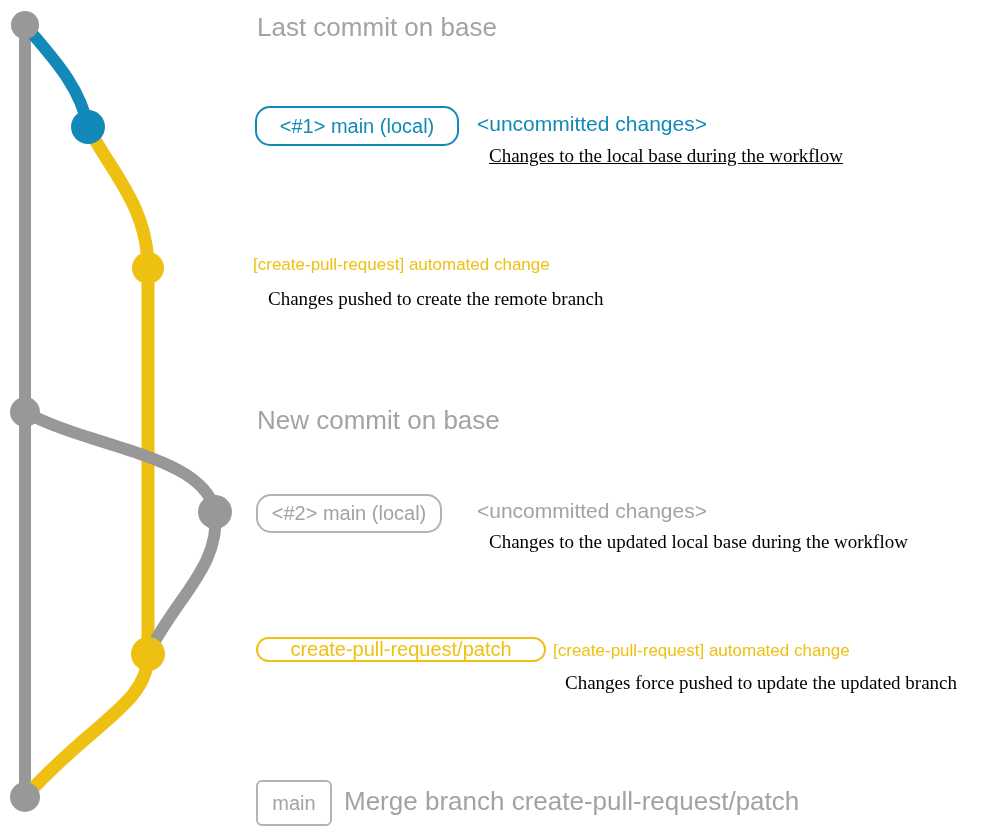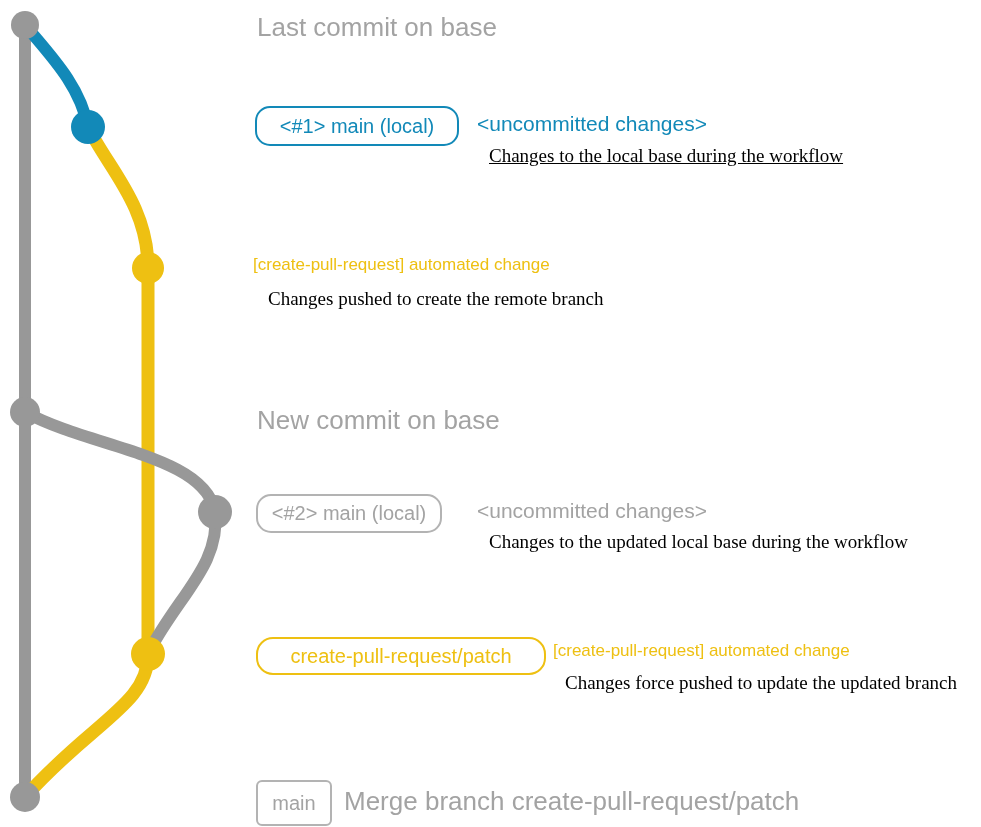--- a/index.html
+++ b/index.html
@@ -24,21 +24,21 @@
   .desc{font-family:"Liberation Serif",serif;color:var(--desc);font-size:19px;}
   .badge{
     position:absolute;display:flex;align-items:center;justify-content:center;
     border:2px solid;box-sizing:border-box;font-size:20px;white-space:nowrap;
     background:#ffffff;
   }
   #badge-main-1{left:255px;top:106px;width:204px;height:40px;border-radius:15px;
     color:var(--blue);border-color:var(--blue);}
   #badge-main-2{left:256px;top:494px;width:186px;height:39px;border-radius:15px;
     color:var(--gray-text);border-color:#b3b3b3;}
-  #badge-patch{left:256px;top:637px;width:290px;height:38px;border-radius:17px;
+  #badge-patch{left:256px;top:637px;width:290px;height:25px;border-radius:17px;
     color:var(--yellow);border-color:var(--yellow);}
   #badge-main-3{left:256px;top:780px;width:76px;height:46px;border-radius:6px;
     color:var(--gray-text);border-color:#b3b3b3;}
 
   #label-last-commit{left:257px;top:13px;}
   #label-uncommitted-1{left:477px;top:112px;}
   #desc-1{left:489px;top:145px;text-decoration:underline;}
   #label-automated-1{left:253px;top:255px;}
   #desc-2{left:268px;top:288px;}
   #label-new-commit{left:257px;top:398px;margin-top:8px;}

